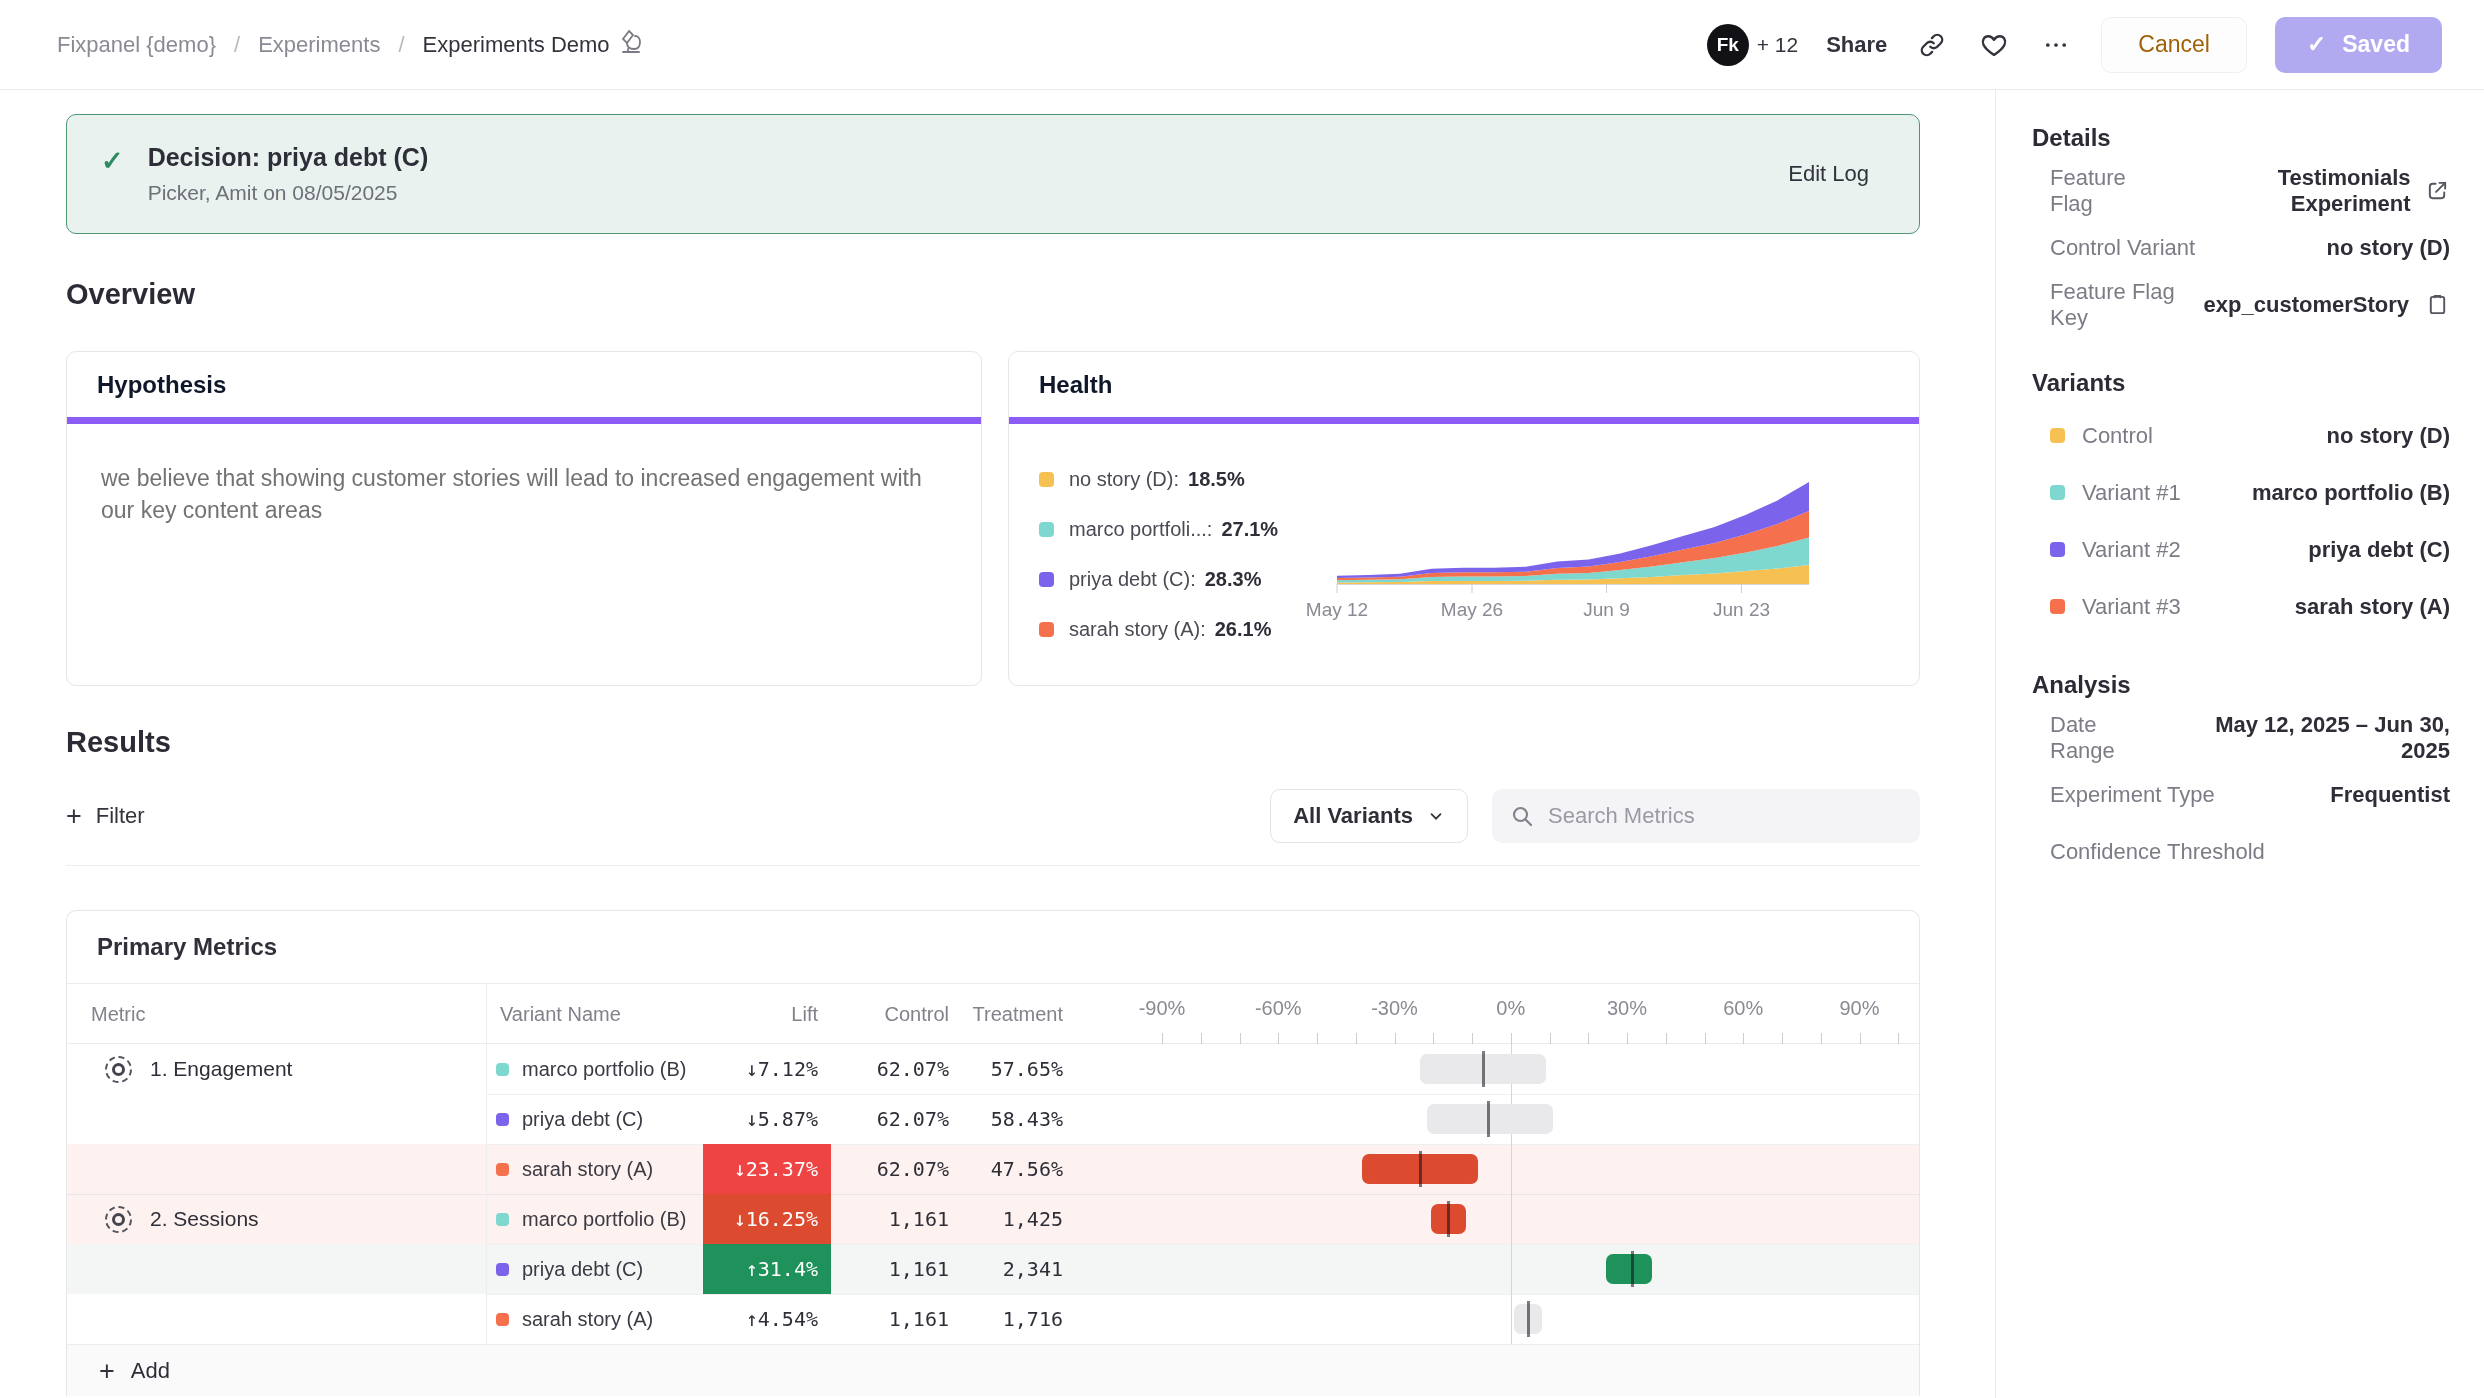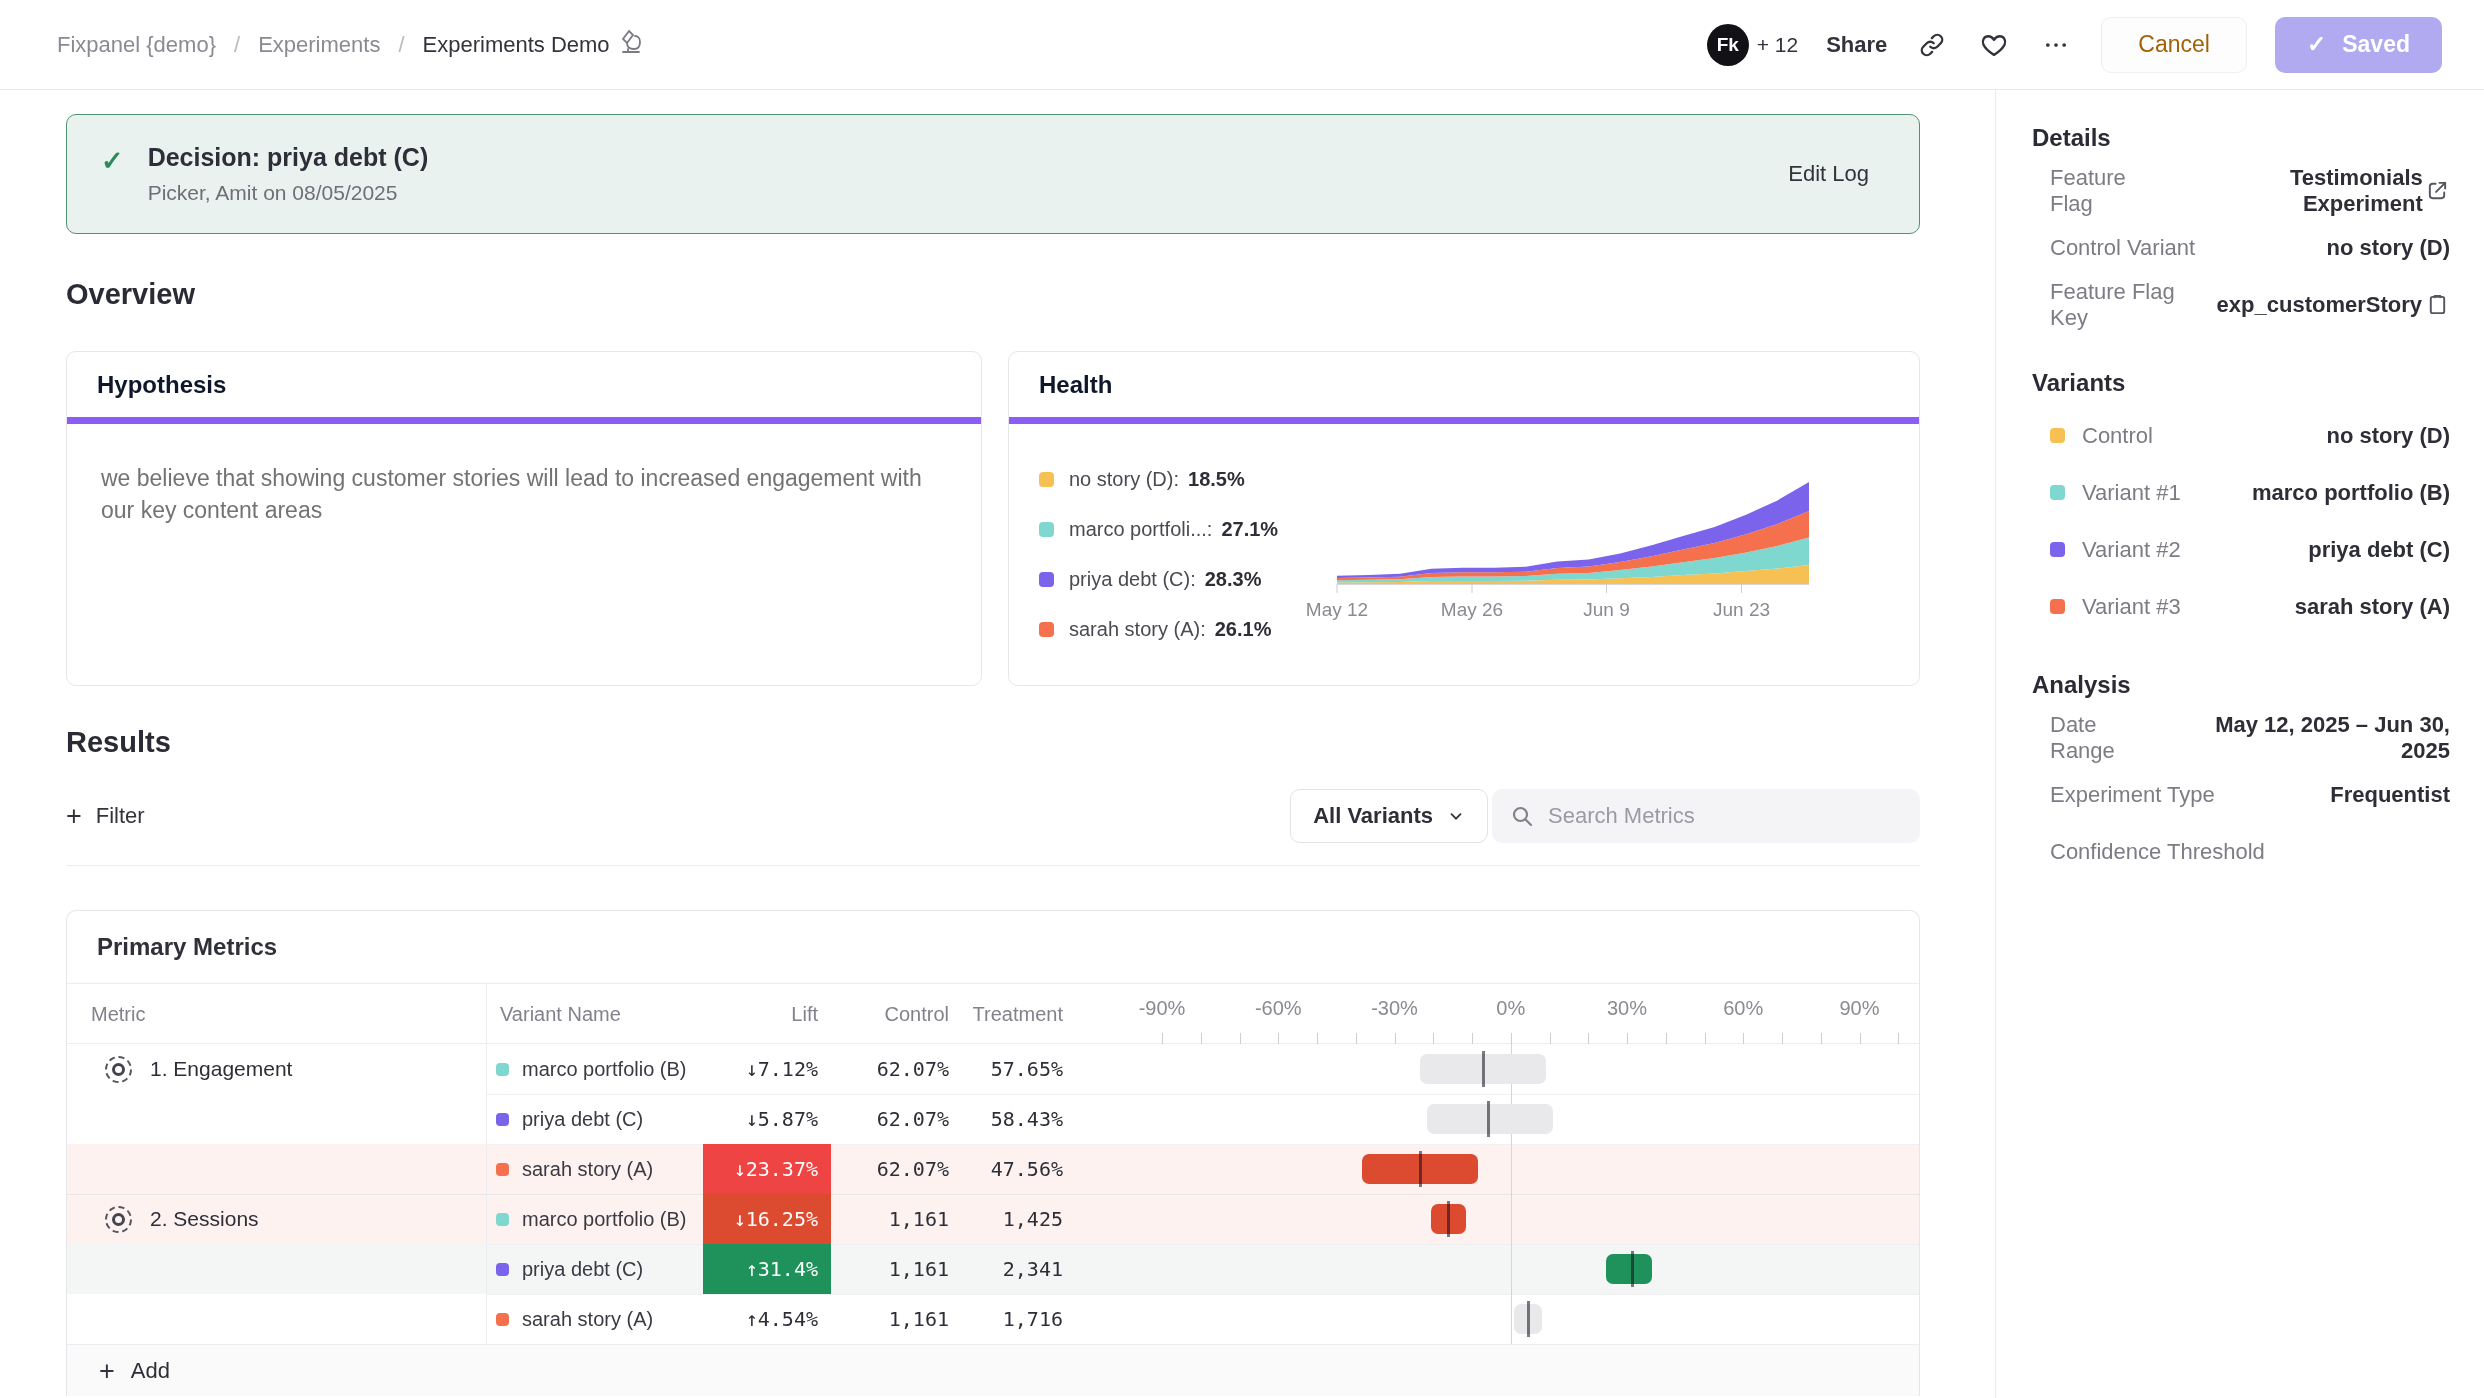--- a/index.html
+++ b/index.html
@@ -54,21 +54,21 @@
   .legend-item { display:flex; align-items:center; gap:15px; font-size:20px; color:#4a4a54; }
   .legend-swatch { width:15px; height:15px; border-radius:4px; flex:none; }
   .legend-value { font-weight:700; color:#2e2e38; margin-left:-6px; }
   .health-chart { margin-left:18px; margin-top:16px; }
 
   
   .results-toolbar { margin-top:30px; height:54px; display:flex; align-items:center;
     border-bottom:0; }
   .filter-btn { display:flex; align-items:center; gap:14px; font-size:22px; color:#33333d; cursor:pointer; }
   .plus-glyph { font-size:27px; font-weight:400; color:#33333d; line-height:1; }
-  .toolbar-right { margin-left:auto; display:flex; align-items:center; gap:4px; }
+  .toolbar-right { margin-left:auto; display:flex; align-items:center; gap:24px; }
   .dropdown { height:54px; border:1px solid #e2e2e8; border-radius:10px; padding:0 22px;
     display:flex; align-items:center; gap:14px; font-size:22px; font-weight:600; color:#2e2e38; cursor:pointer; background:#fff; }
   .dropdown svg { width:18px; height:18px; stroke:#33333d; fill:none; stroke-width:2.4; stroke-linecap:round; }
   .search-box { width:428px; height:54px; background:#f4f4f7; border-radius:10px; display:flex;
     align-items:center; padding:0 18px; gap:14px; }
   .search-box svg { width:24px; height:24px; stroke:#82828c; fill:none; stroke-width:2.2; stroke-linecap:round; flex:none; }
   .search-box input { border:none; outline:none; background:transparent; font-size:22px; color:#33333d;
     width:100%; font-family:"Liberation Sans",sans-serif; }
   .search-box input::placeholder { color:#9a9aa4; }
   .toolbar-divider { border-bottom:1px solid #ededf1; margin-top:22px; }
@@ -108,21 +108,21 @@
   .tick { position:absolute; bottom:0; width:1px; height:11px; background:#cdcdd4; }
   .pm-footer { height:53px; background:#fafafb; border-top:1px solid #ededf1; display:flex; align-items:center;
     padding-left:32px; gap:16px; font-size:22px; color:#2e2e38; cursor:pointer; }
 
   
   .sb-section { margin-bottom:36px; }
   .sb-heading { font-size:24px; font-weight:700; color:#2b2b35; margin-bottom:10px; }
   .sb-row { height:57px; display:flex; align-items:center; padding-left:18px; }
   .sb-label { font-size:22px; color:#7c7c86; display:flex; align-items:center; gap:17px; }
   .sb-value { margin-left:auto; font-size:22px; font-weight:600; color:#2e2e38; text-align:right;
-    display:flex; align-items:center; gap:2px; }
+    display:flex; align-items:center; gap:15px; }
   .sb-dot { width:15px; height:15px; border-radius:4px; flex:none; }
   .sb-icon { width:26px; height:26px; display:flex; align-items:center; justify-content:center; cursor:pointer; }
   .sb-icon svg { width:23px; height:23px; stroke:#55555f; fill:none; stroke-width:2; stroke-linecap:round; stroke-linejoin:round; }
 </style>
 </head>
 <body>
 
 <div class="topbar">
   <div class="crumbs">
       <span class="crumb">Fixpanel {demo}</span>

